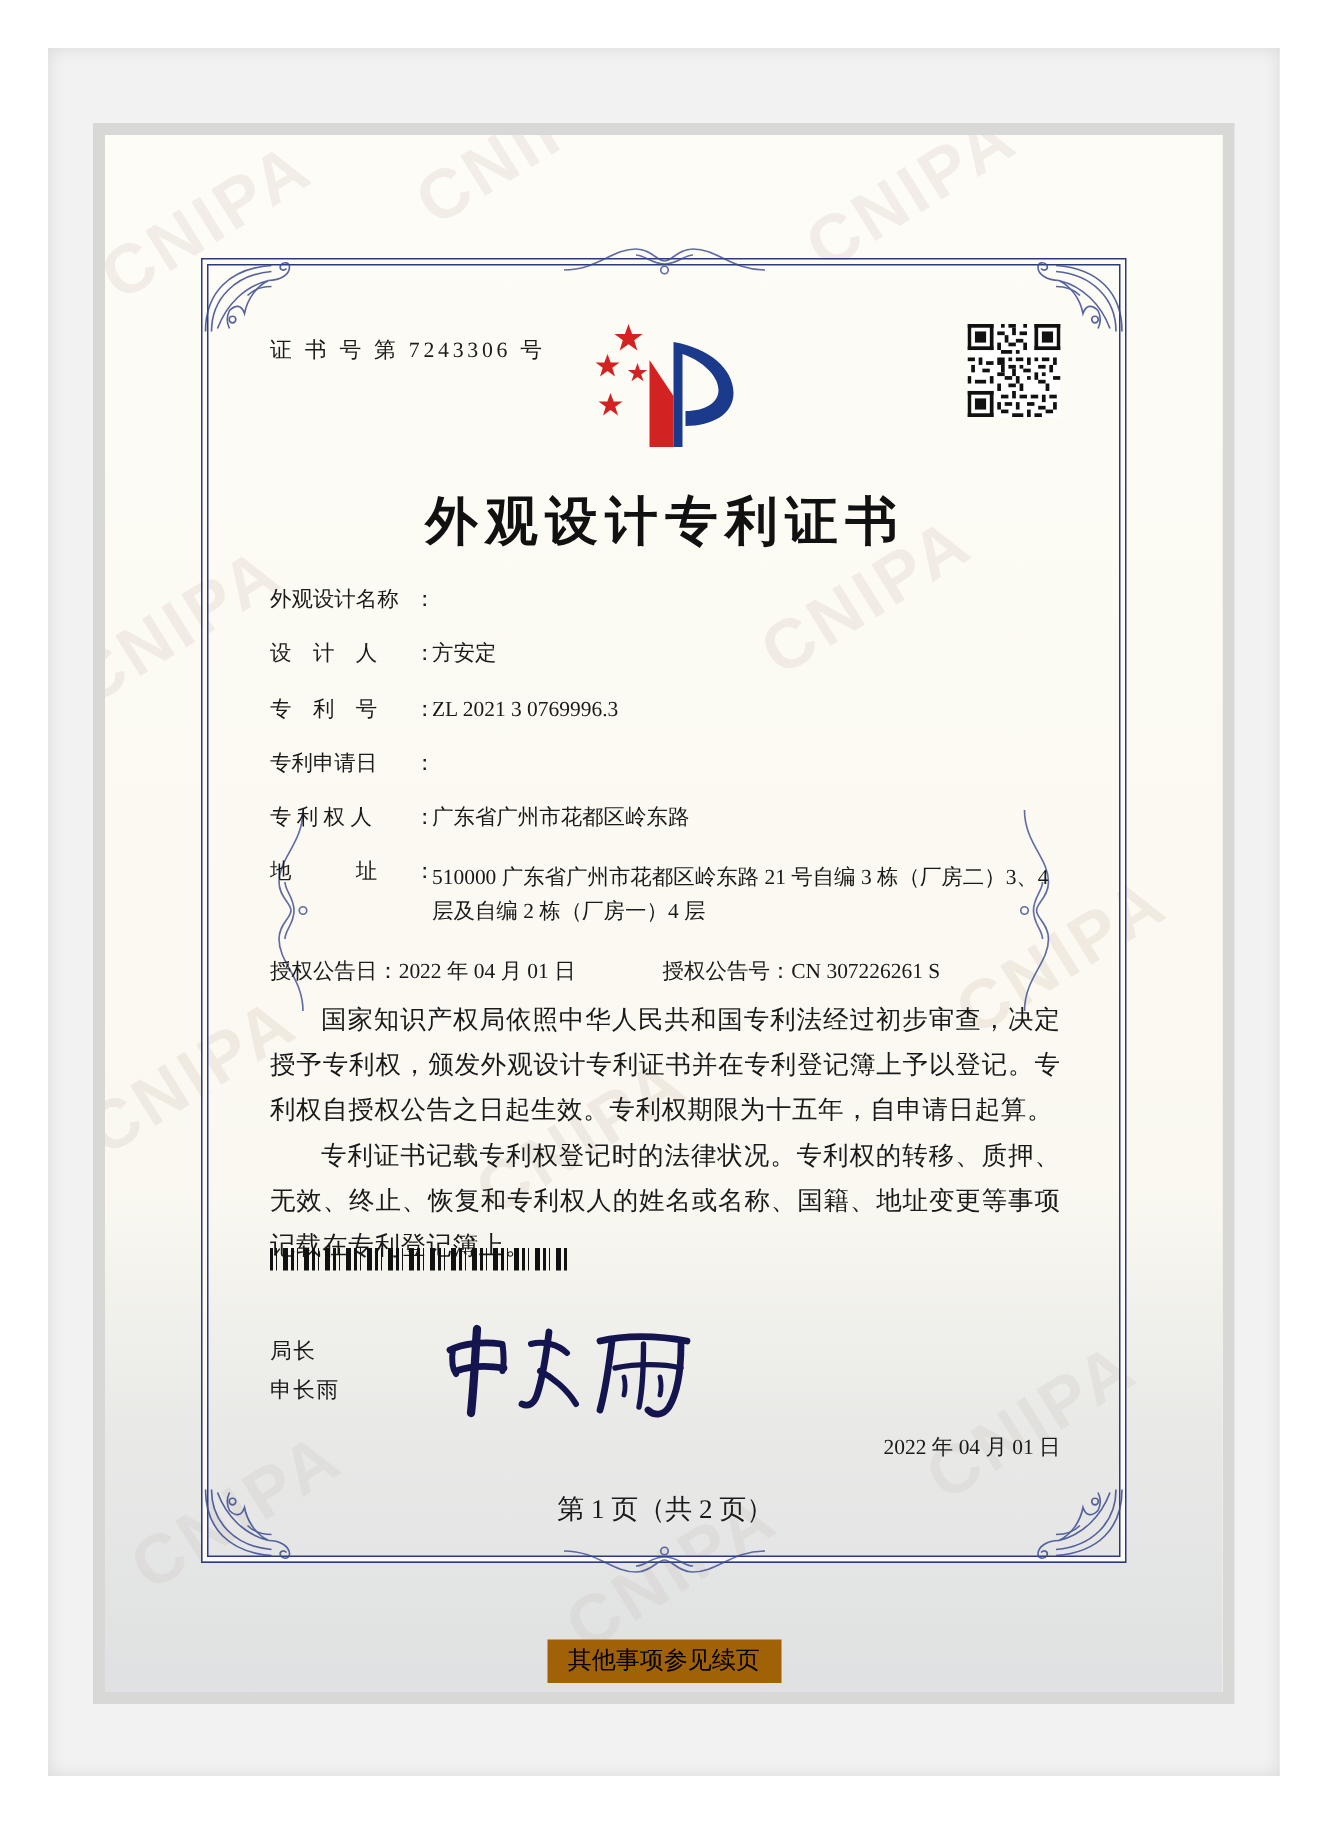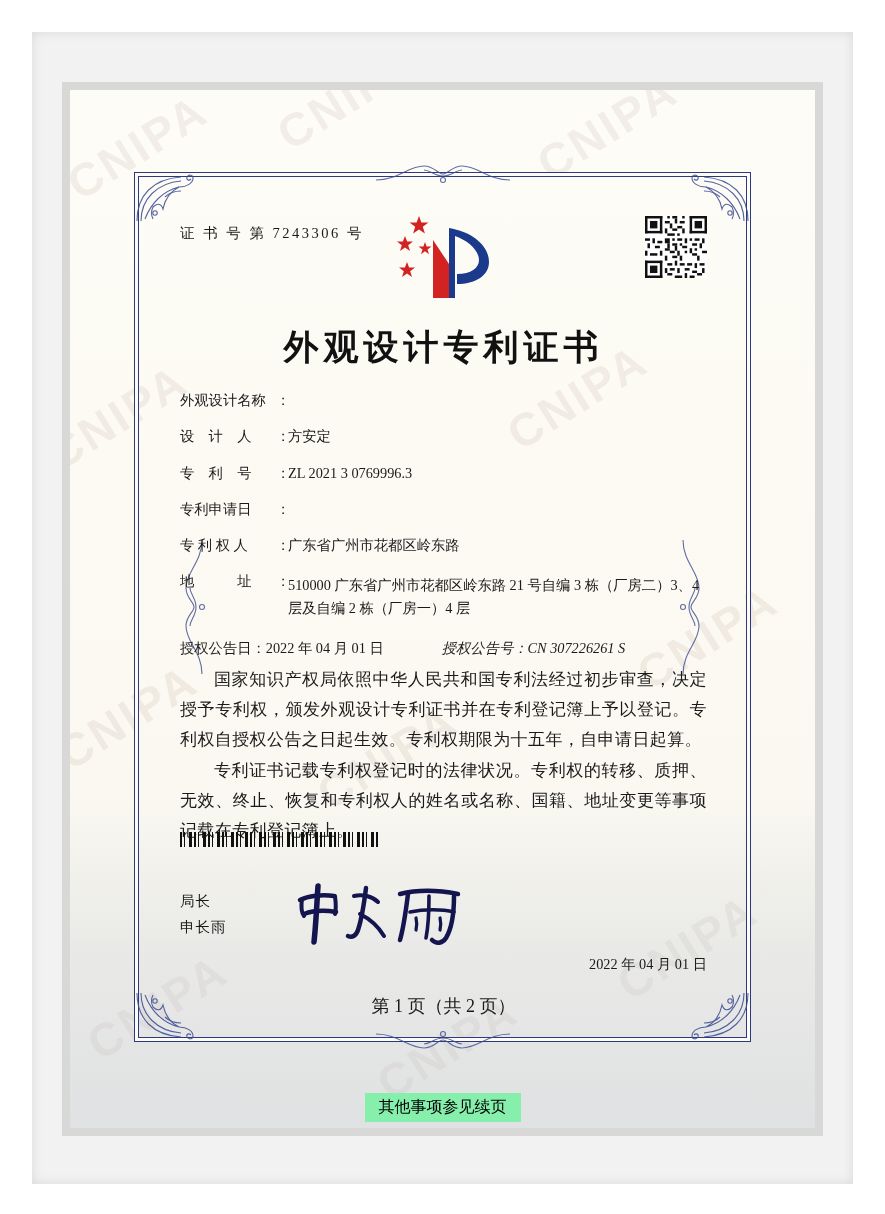--- a/index.html
+++ b/index.html
@@ -143,21 +143,21 @@
     width: 96px;
     letter-spacing: 0px;
     white-space: nowrap;
   }
   .f-colon { flex: 0 0 auto; width: 12px; }
   .f-value { flex: 1 1 auto; }
   .f-value.wrap { line-height: 1.55; }
 
   .row-inline { display: flex; align-items: flex-start; margin-bottom: 10px; text-align: right; }
   .pub-left { flex: 0 0 auto; }
-  .pub-right { margin-left: 58px; font-style: italic; }
+  .pub-right { margin-left: 58px; }
 
   .para {
     font-size: 17px;
     line-height: 1.75;
     text-align: justify;
     margin: 10px 0 0 0;
     text-indent: 2em;
     letter-spacing: .4px;
   }
   .para.second { margin-top: 2px; }
@@ -212,21 +212,21 @@
   }
   .footnote-wrap {
     position: absolute;
     left: 0; right: 0;
     bottom: 22px;
     text-align: center;
   }
   .footnote-box {
     display: inline-block;
     padding: 4px 14px;
-    background: #86efac;
+    background: #a16207;
   }
   
   .shade {
     position: absolute;
     left: 0; right: 0; bottom: 0; height: 330px;
     background: linear-gradient(180deg, rgba(205,208,214,0) 0%, rgba(198,203,212,0.30) 45%, rgba(190,196,208,0.42) 100%);
     pointer-events: none;
   }
 </style>
 </head>

